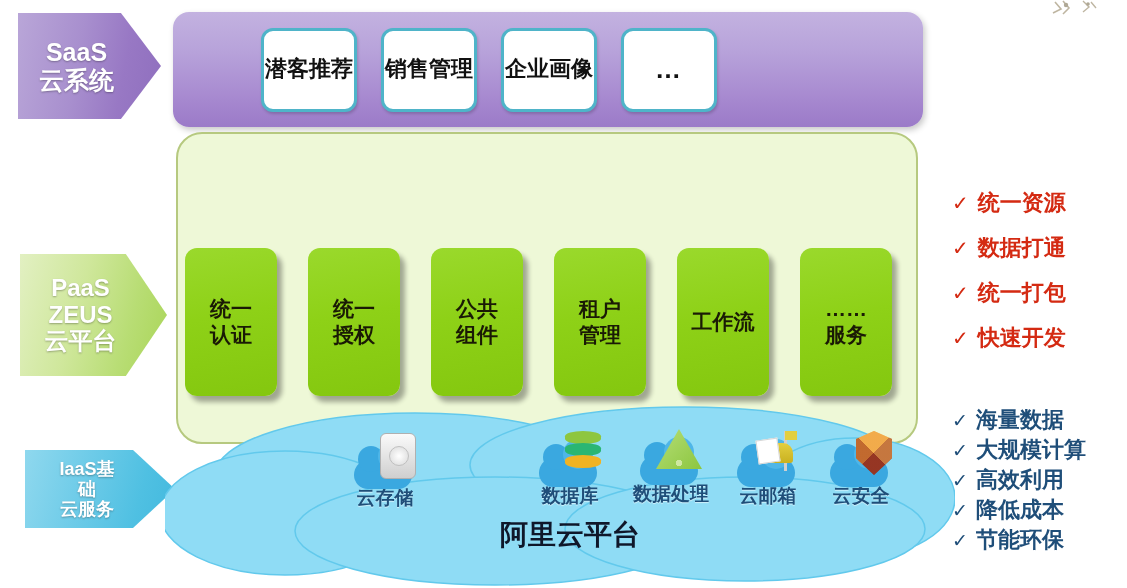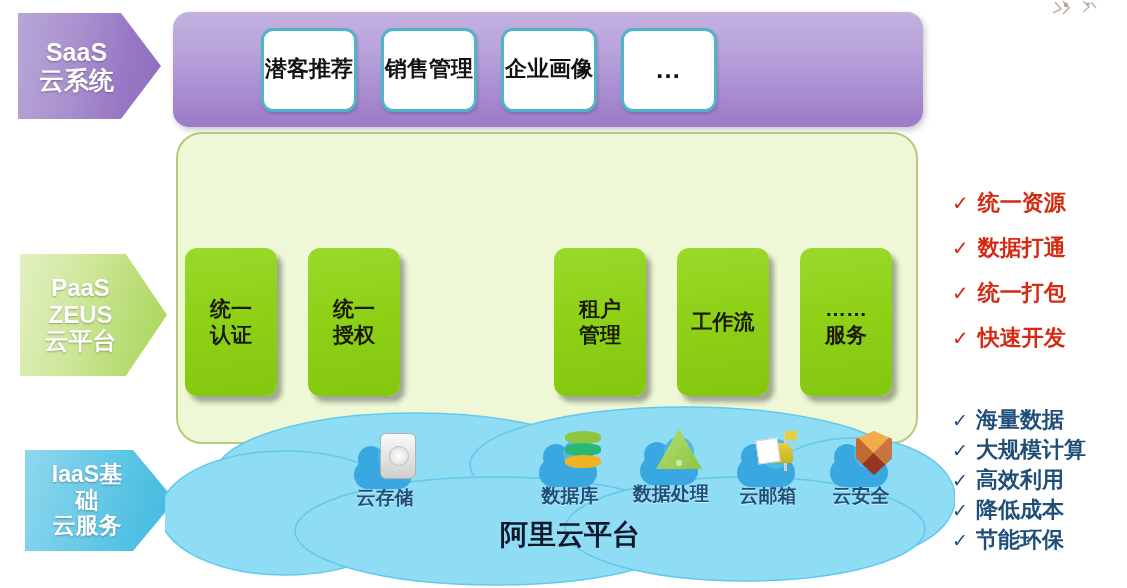--- a/index.html
+++ b/index.html
@@ -28,23 +28,23 @@
     background:linear-gradient(100deg,#b9a6d8 0%,#a88fce 42%,#9878c4 72%,#8f6fbe 100%);
     font-size:25px;
     text-align:right;
   }
   #paas-chevron{
     left:20px;top:254px;width:147px;height:122px;
     background:linear-gradient(105deg,#e2f0c2 0%,#cfe79b 40%,#b8dd74 72%,#a9d557 100%);
     font-size:24px;
   }
   #iaas-chevron{
-    left:25px;top:450px;width:150px;height:101px;
+    left:25px;top:450px;width:150px;height:78px;
     background:linear-gradient(105deg,#8fd8ee 0%,#6dcbe8 40%,#4fc0e2 75%,#43b9de 100%);
-    font-size:23px;
+    font-size:18px;
   }
 
   
   #saas-bar{
     left:173px;top:12px;width:750px;height:115px;border-radius:16px;
     background:linear-gradient(180deg,#c3b2e0 0%,#b7a2da 35%,#a98cd1 70%,#9b7ac8 100%);
     box-shadow:2px 3px 6px rgba(0,0,0,.22);
     display:flex;align-items:center;justify-content:flex-start;
     padding-left:88px;box-sizing:border-box;gap:24px;
   }
@@ -210,20 +210,24 @@
 
 
   <div class="paas-box" style="left:185px">
     <span>统一</span>
     <span>认证</span>
   </div>
   <div class="paas-box" style="left:308px">
     <span>统一</span>
     <span>授权</span>
   </div>
+  <div class="paas-box" style="left:431px">
+    <span>公共</span>
+    <span>组件</span>
+  </div>
   <div class="paas-box" style="left:554px">
     <span>租户</span>
     <span>管理</span>
   </div>
   <div class="paas-box" style="left:677px">
     <span>工作流</span>
   </div>
   <div class="paas-box" style="left:800px">
     <span>……</span>
     <span>服务</span>

